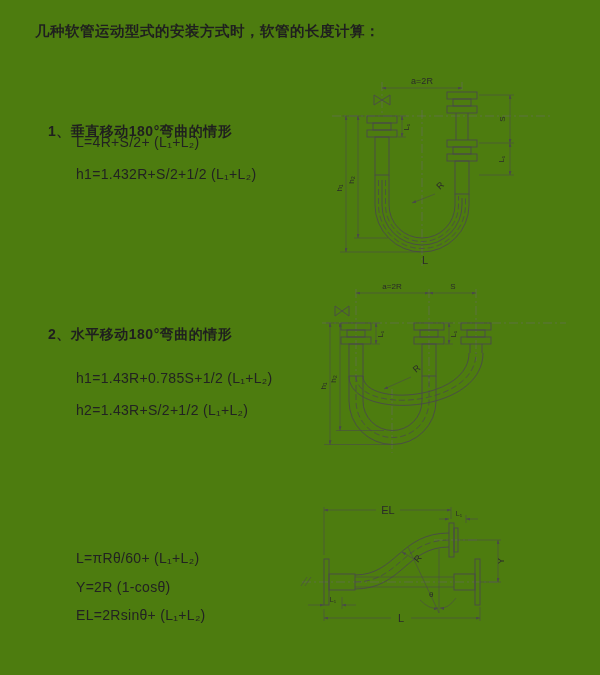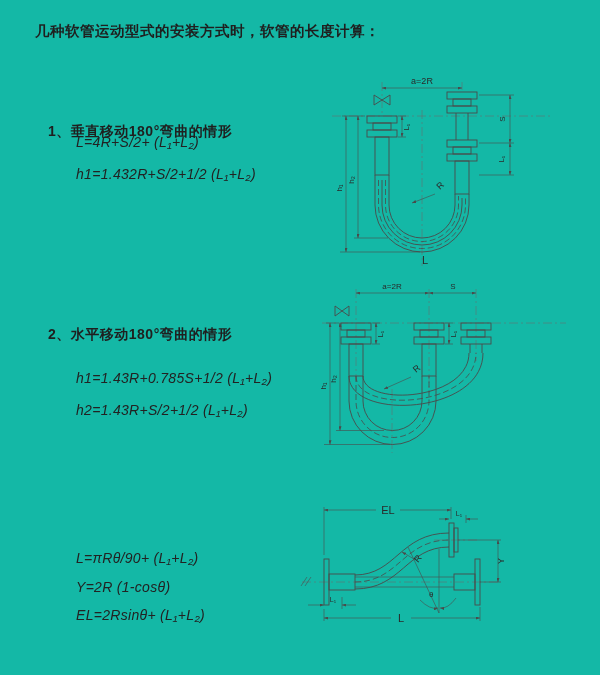--- a/index.html
+++ b/index.html
@@ -1,22 +1,22 @@
 <!DOCTYPE html>
 <html><head>
 <meta charset="utf-8">
 <style>
   html,body{margin:0;padding:0;background:#ffffff;}
   .page{
-    position:relative;width:600px;height:675px;background:#14b8a6;overflow:hidden;
+    position:relative;width:600px;height:675px;background:#4d7c0f;overflow:hidden;
     font-family:"Liberation Sans","DejaVu Sans",sans-serif;color:#1f1f1f;
   }
   .title{position:absolute;left:35px;top:22px;font-size:14.5px;font-weight:600;letter-spacing:.5px;}
   .sec-heading{position:absolute;font-size:14px;font-weight:600;letter-spacing:.5px;margin-top:20px;}
-  .formula{position:absolute;font-size:14px;font-weight:400;letter-spacing:.3px;color:#222;font-style:italic;}
+  .formula{position:absolute;font-size:14px;font-weight:400;letter-spacing:.3px;color:#222;}
   .diagram{position:absolute;}
   svg{display:block;}
   svg text{font-family:"Liberation Sans","DejaVu Sans",sans-serif;fill:#2a2a2a;}
   .draw{stroke:#4a4a4a;fill:none;stroke-width:.9;}
   .thin{stroke:#4a4a4a;fill:none;stroke-width:.6;}
   .cline{stroke:#6a6a6a;fill:none;stroke-width:.55;stroke-dasharray:9 3 2 3;}
   .hdash{stroke:#4a4a4a;fill:none;stroke-width:.8;stroke-dasharray:6 3;}
   .dim{stroke:#4a4a4a;fill:none;stroke-width:.6;}
 </style>
 </head>
@@ -27,21 +27,21 @@
   <div class="title">几种软管运动型式的安装方式时，软管的长度计算：</div>
 
   <div class="sec-heading" style="left:48px;top:103px">1、垂直移动180°弯曲的情形</div>
   <div class="formula" style="left:76px;top:134px">L=4R+S/2+ (L₁+L₂)</div>
   <div class="formula" style="left:76px;top:166px">h1=1.432R+S/2+1/2 (L₁+L₂)</div>
 
   <div class="sec-heading" style="left:48px;top:306px">2、水平移动180°弯曲的情形</div>
   <div class="formula" style="left:76px;top:370px">h1=1.43R+0.785S+1/2 (L₁+L₂)</div>
   <div class="formula" style="left:76px;top:402px">h2=1.43R+S/2+1/2 (L₁+L₂)</div>
 
-  <div class="formula" style="left:76px;top:550px">L=πRθ/90+ (L₁+L₂)</div>
+  <div class="formula" style="left:76px;top:550px">L=πRθ/60+ (L₁+L₂)</div>
   <div class="formula" style="left:76px;top:579px">Y=2R (1-cosθ)</div>
   <div class="formula" style="left:76px;top:607px">EL=2Rsinθ+ (L₁+L₂)</div>
 
   <div class="diagram" style="left:312px;top:70px">
   <svg width="268" height="200" viewBox="0 0 268 200">
     <defs>
       <marker id="ar1" markerWidth="7" markerHeight="5" refX="7" refY="2.5" orient="auto-start-reverse">
         <path d="M0,0 L7,2.5 L0,5 Z" fill="#4a4a4a"></path>
       </marker>
       <pattern id="hp1" width="4" height="4" patternUnits="userSpaceOnUse">

